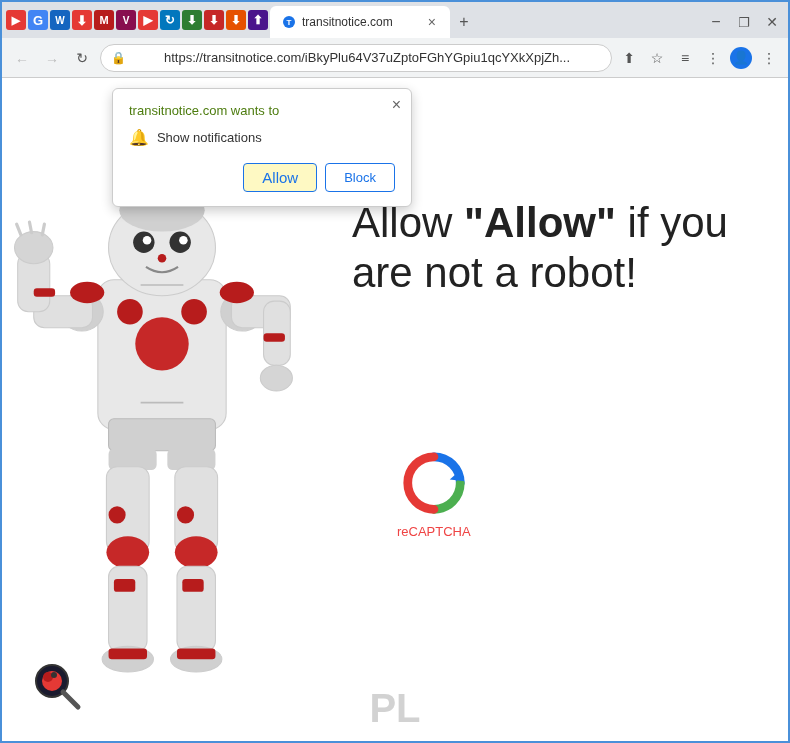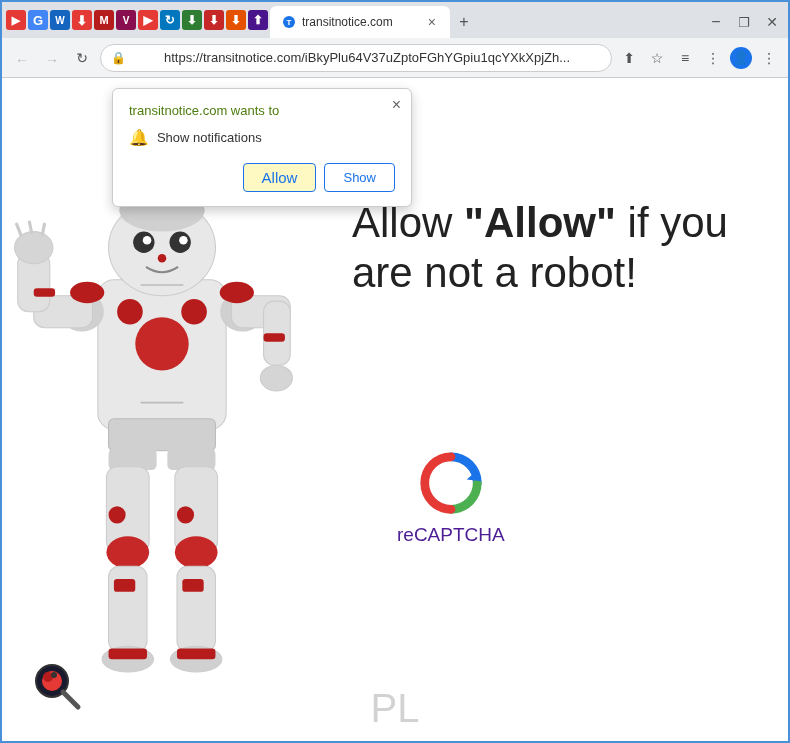--- a/index.html
+++ b/index.html
@@ -227,33 +227,33 @@
       align-items: center;
       gap: 6px;
     }
 
     .recaptcha-logo {
       width: 70px;
       height: 70px;
     }
 
     .recaptcha-text {
-      font-size: 19px;
-      color: #4c1d95;
+      font-size: 13px;
+      color: #ef4444;
     }
 
     
     .watermark {
       position: absolute;
       bottom: 10px;
       left: 0;
       right: 0;
       text-align: right;
       font-size: 36px;
-      font-weight: normal;
+      font-weight: bold;
       color: rgba(200, 200, 200, 0.5);
       pointer-events: none;
       display: flex;
       align-items: flex-end;
       justify-content: center;
       gap: 4px;
     }
 
     .watermark-magnifier {
       position: absolute;
@@ -525,18 +525,18 @@
 
     <div class="notification-popup">
       <span class="popup-close">×</span>
       <div class="popup-title">transitnotice.com wants to</div>
       <div class="popup-notification-row">
         <span class="bell-icon">🔔</span>
         <span>Show notifications</span>
       </div>
       <div class="popup-buttons">
         <button class="btn-allow">Allow</button>
-        <button class="btn-block">Show</button>
+        <button class="btn-block">Block</button>
       </div>
     </div>
 
   </div>
 </div>
 
 </body></html>

